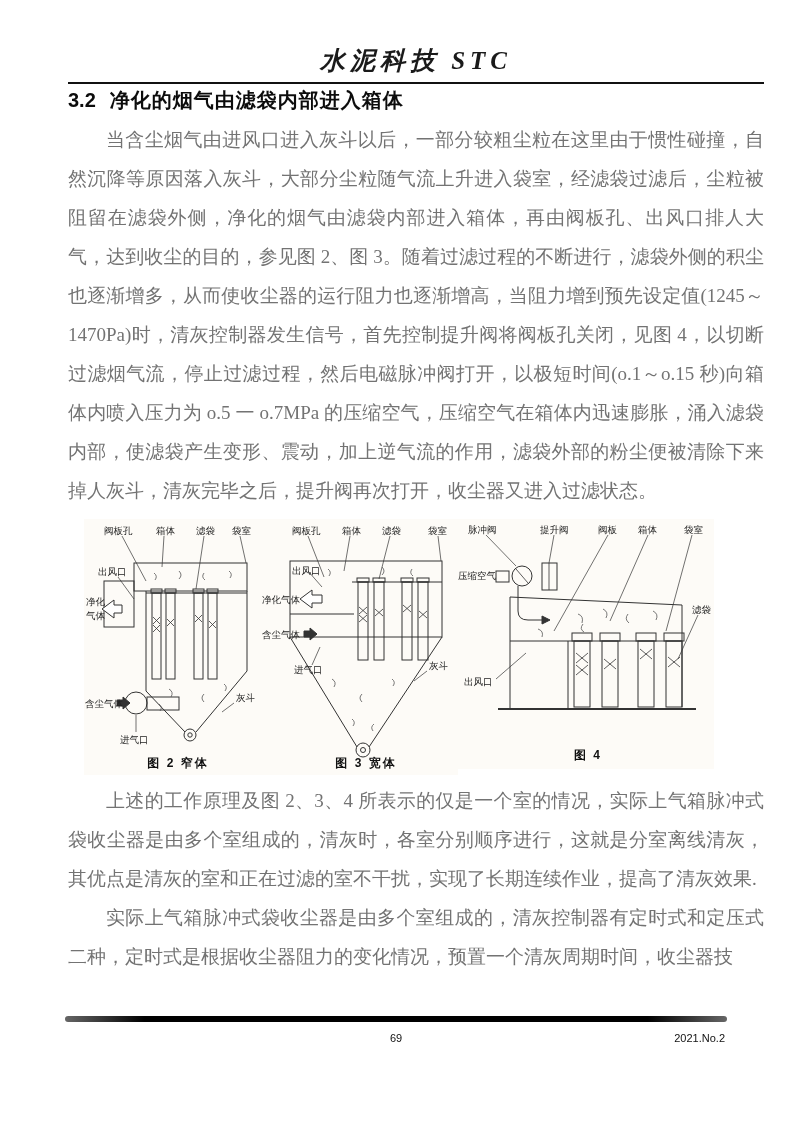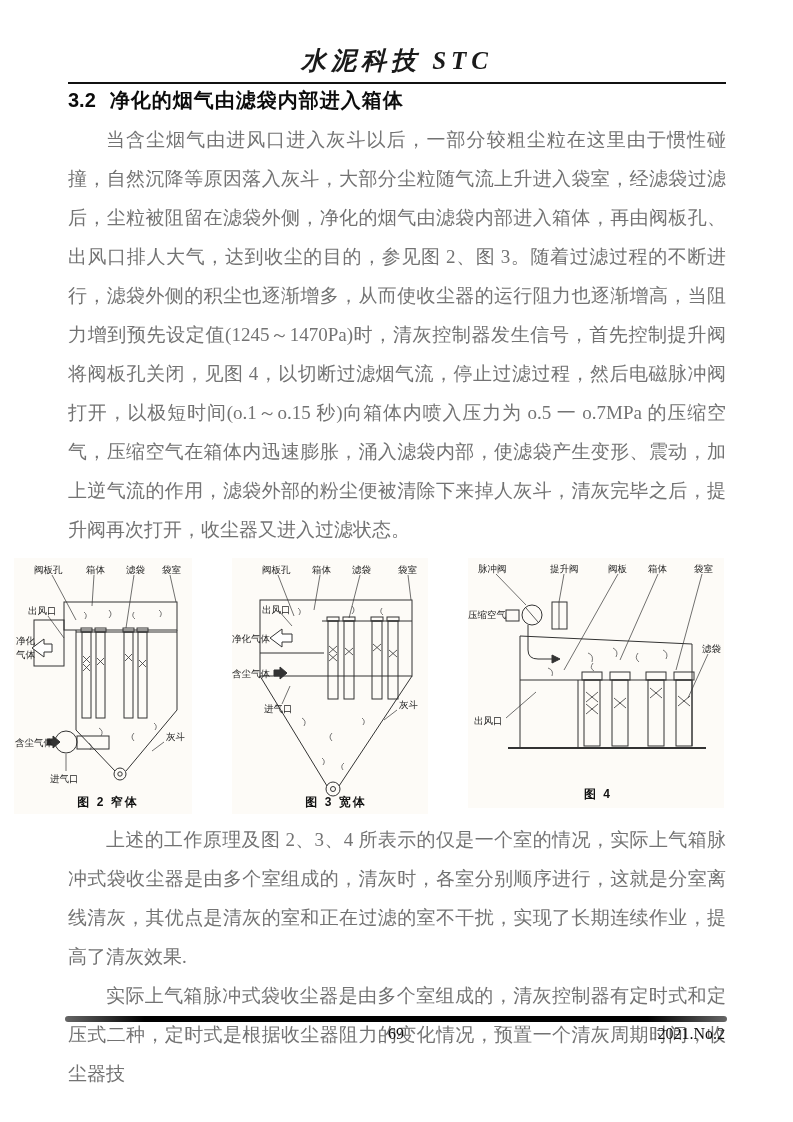--- a/index.html
+++ b/index.html
@@ -6,21 +6,21 @@
   html,body { background:#ffffff; }
   .page {
     position:relative;
     width:793px; height:1122px;
     margin:0 auto;
     background:#ffffff;
     color:#1a1a1a;
     font-family:"Liberation Serif","DejaVu Serif",serif;
     overflow:hidden;
   }
-  .content { padding:44px 67px 0 68px; }
+  .content { padding:44px 29px 0 68px; }
 
   .journal-title {
     text-align:center;
     font-style:italic;
     font-weight:bold;
     font-size:25px;
     letter-spacing:5px;
     height:34px;
     font-family:"Liberation Serif","DejaVu Serif",serif;
   }
@@ -40,25 +40,24 @@
     font-size:19px;
     line-height:39px;
     text-align:justify;
     text-indent:2em;
     word-break:break-all;
     color:#737373;
   }
 
   .figures-row {
     display:flex;
-    justify-content:flex-end;
+    justify-content:flex-start;
     align-items:flex-start;
-    margin:9px 2px 4px 4px;
+    margin:9px 2px 4px 16px;
     height:258px;
-    gap:40px;
   }
   .fig { background:#fdfbf7; }
   .fig svg { display:block; }
   .fig text {
     font-family:"Liberation Sans","DejaVu Sans",sans-serif;
     font-size:9.5px;
     fill:#222;
   }
   .fig text.cap {
     font-size:12px;
@@ -71,24 +70,24 @@
     position:absolute;
     left:65px; right:66px; top:1016px;
   }
   .footer-rule {
     height:6px;
     background:linear-gradient(to right,#666,#000 12%,#000 88%,#666);
     border-radius:3px;
   }
   .footer-row {
     position:relative;
-    margin-top:3px;
+    margin-top:10px;
     height:18px;
-    font-family:Liberation Serif, serif;
-    font-size:16px;
+    font-family:Liberation Sans, sans-serif;
+    font-size:11px;
     color:#111;
   }
   .footer-page-number {
     position:absolute; left:0; right:0;
     text-align:center;
   }
   .footer-issue { position:absolute; right:2px; top:0; }
 </style>
 </head>
 <body>

